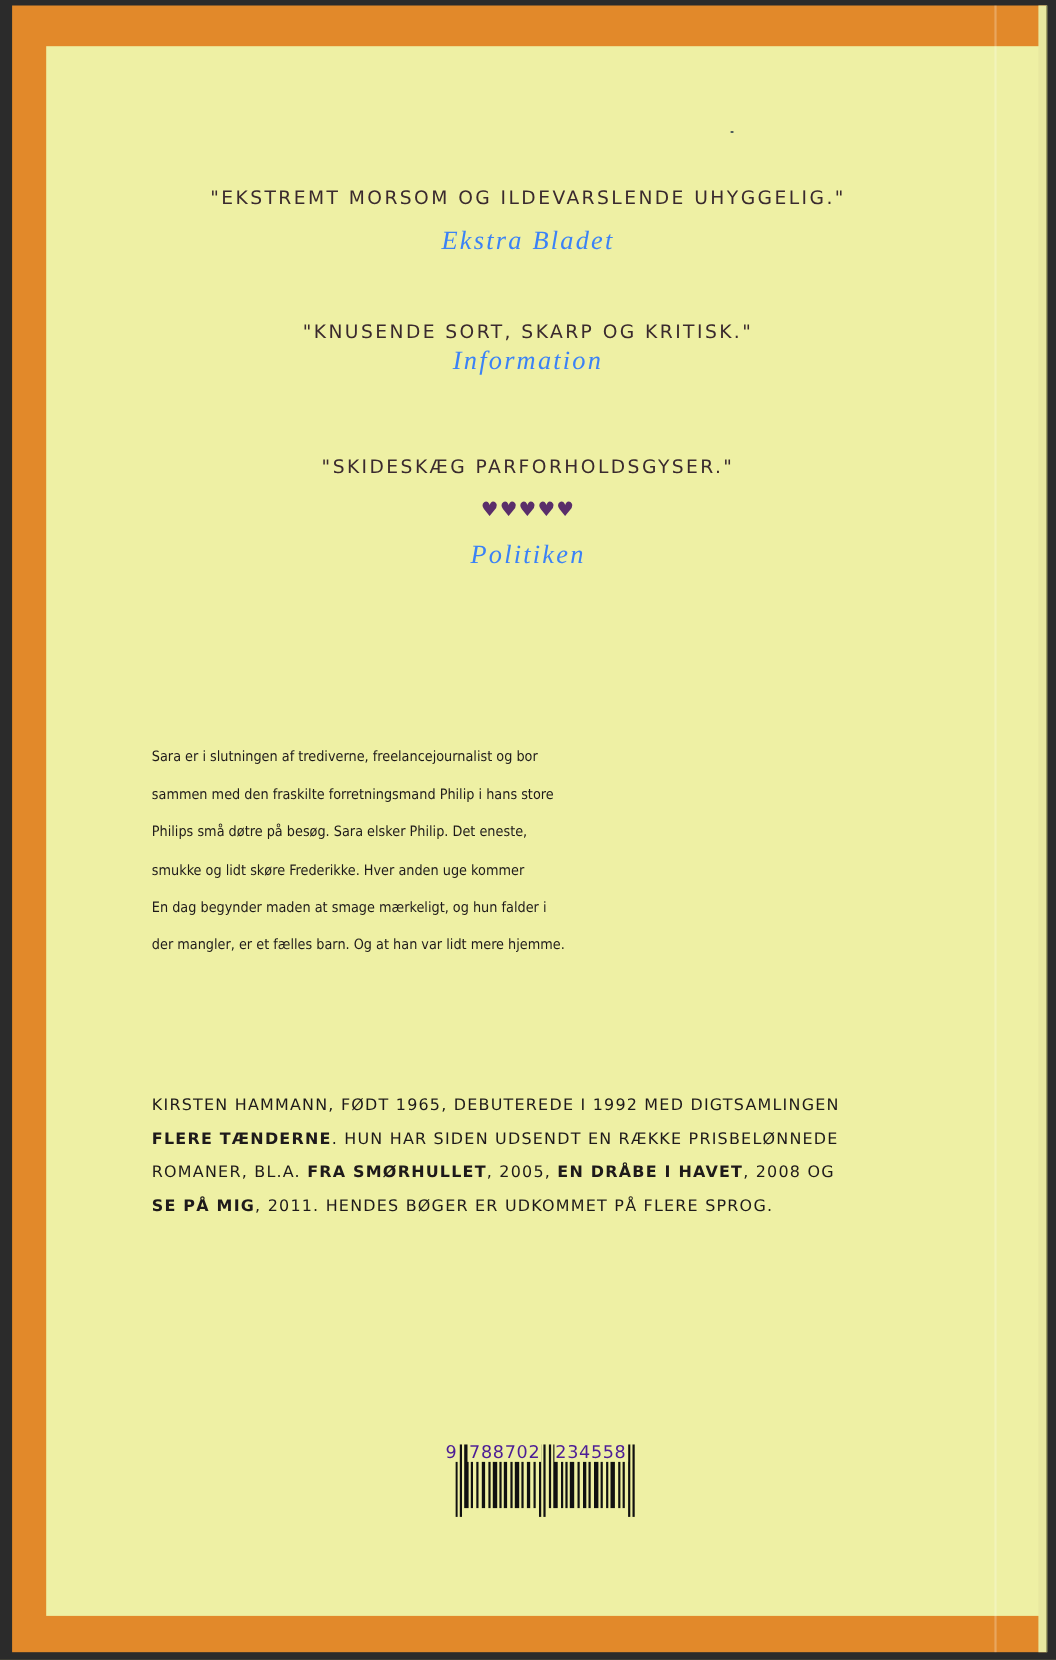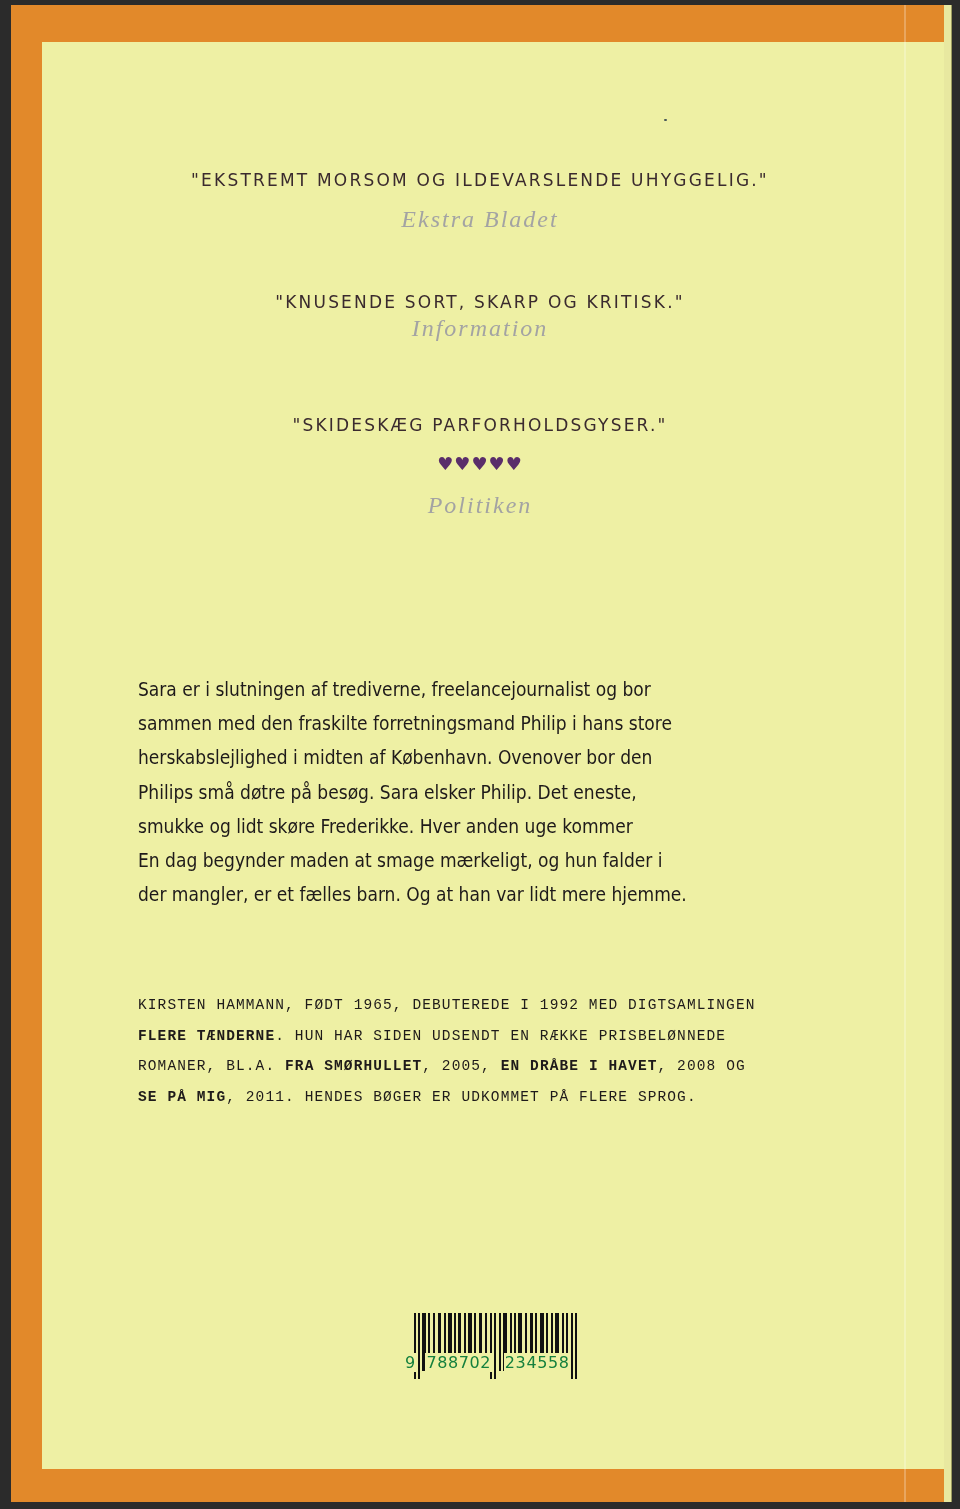--- a/index.html
+++ b/index.html
@@ -25,47 +25,47 @@
       border-right: 1px solid #9a9a60;
     }
     .quote {
       position: absolute; left: 0; width: 960px; text-align: center;
       font-family: "DejaVu Sans", sans-serif;
       font-size: 17px; letter-spacing: 2.2px; color: #3a2a2e;
     }
     .source {
       position: absolute; left: 0; width: 960px; text-align: center;
       font-family: "Liberation Serif", serif; font-style: italic;
-      font-size: 24px; letter-spacing: 2px; color: #a3a3a3;
+      font-size: 24px; letter-spacing: 2px; color: #3b82f6;
     }
     .hearts {
       position: absolute; left: 0; width: 960px; text-align: center;
       font-family: "DejaVu Sans", sans-serif;
       font-size: 18px; letter-spacing: 1px; color: #5a2e6a;
     }
     .blurb {
       position: absolute; left: 138px; top: 672px; width: 720px;
       font-family: "DejaVu Sans Condensed", "DejaVu Sans", sans-serif;
-      font-size: 19px; line-height: 34.2px; color: #1e1a1a;
+      font-size: 13px; line-height: 34.2px; color: #1e1a1a;
     }
     .blurb .line { display: block; white-space: nowrap; }
     .bio {
       position: absolute; left: 138px; top: 990px; width: 740px;
       font-family: "DejaVu Sans", sans-serif;
       font-size: 14.5px; line-height: 30.5px; letter-spacing: 1.1px; color: #1e1a1a;
     }
-    .bio .line { display: block; white-space: nowrap; font-family: Liberation Mono, monospace; }
+    .bio .line { display: block; white-space: nowrap; }
     .bio b { font-weight: bold; }
     .barcode {
       position: absolute; left: 414px; top: 1313px; width: 166px; height: 66px;
     }
     .barcode-digits {
-      position: absolute; left: 404px; top: 1353px; width: 180px;
+      position: absolute; left: 404px; top: 1310px; width: 180px;
       font-family: "DejaVu Sans", sans-serif; font-size: 16px;
-      letter-spacing: 0.6px; color: #15803d; background: transparent;
+      letter-spacing: 0.6px; color: #4c1d95; background: transparent;
     }
     .barcode-digits span { background: #eef0a4; padding: 0 1px; }
     .speck { position: absolute; width: 3px; height: 2px; background: #4a5a5a; border-radius: 1px; }
   </style>
 </head>
 <body>
 
 <div class="cover"></div>
 <div class="panel"></div>
 <div class="spine-fold"></div>
@@ -79,21 +79,20 @@
 <div class="quote" style="top:292px;">"KNUSENDE SORT, SKARP OG KRITISK."</div>
 <div class="source" style="top:315px;">Information</div>
 
 <div class="quote" style="top:415px;">"SKIDESKÆG PARFORHOLDSGYSER."</div>
 <div class="hearts" style="top:453px;">♥♥♥♥♥</div>
 <div class="source" style="top:492px;">Politiken</div>
 
 <div class="blurb">
   <span class="line">Sara er i slutningen af trediverne, freelancejournalist og bor</span>
   <span class="line">sammen med den fraskilte forretningsmand Philip i hans store</span>
-  <span class="line">herskabslejlighed i midten af København. Ovenover bor den</span>
   <span class="line">Philips små døtre på besøg. Sara elsker Philip. Det eneste,</span>
   <span class="line">smukke og lidt skøre Frederikke. Hver anden uge kommer</span>
   <span class="line">En dag begynder maden at smage mærkeligt, og hun falder i</span>
   <span class="line">der mangler, er et fælles barn. Og at han var lidt mere hjemme.</span>
 </div>
 
 <div class="bio">
   <span class="line"><span>KIRSTEN HAMMANN, FØDT 1965, DEBUTEREDE I 1992 MED DIGTSAMLINGEN</span></span>
   <span class="line"><b>FLERE TÆNDERNE</b><span>. HUN HAR SIDEN UDSENDT EN RÆKKE PRISBELØNNEDE</span></span>
   <span class="line"><span>ROMANER, BL.A. </span><b>FRA SMØRHULLET</b><span>, 2005, </span><b>EN DRÅBE I HAVET</b><span>, 2008 OG</span></span>

